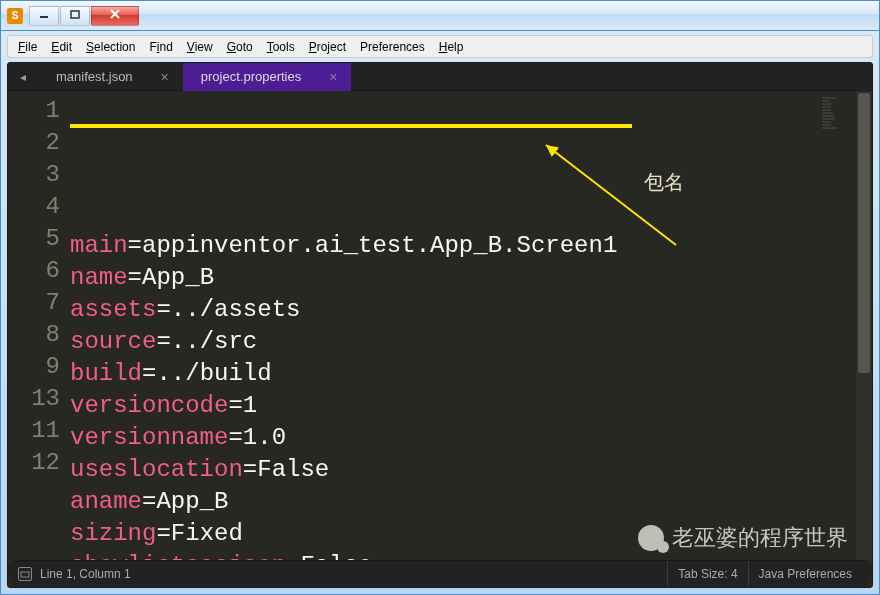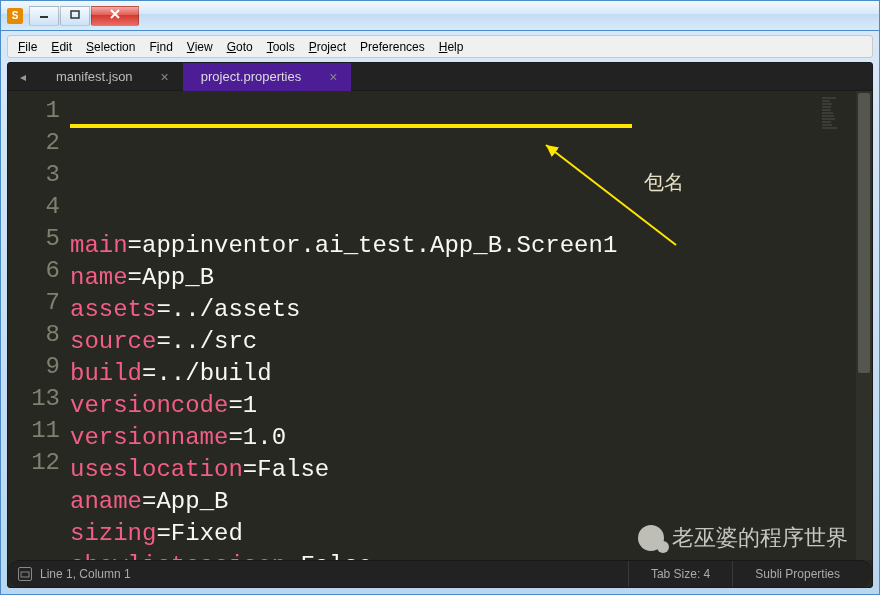--- a/index.html
+++ b/index.html
@@ -40,21 +40,21 @@
 
   .minimap { width: 36px; background: #272822; padding: 6px 2px; }
   .mini-block { width: 28px; background: #3b3c34; margin-bottom: 1px; }
 
   .scrollbar-v { width: 16px; background: #2f302a; position: relative; }
   .scroll-thumb { position: absolute; left: 2px; right: 2px; top: 2px; height: 280px; background: #55564e; border-radius: 2px; }
 
   .statusbar { height: 27px; background: #222; color: #aaa; display: flex; align-items: center; padding: 0 10px; font-size: 12px; border-top: 1px solid #181818; border-radius: 12px; }
   .status-icon { width: 14px; height: 14px; border: 1px solid #888; border-radius: 2px; margin-right: 8px; display: flex; align-items: center; justify-content: center; }
   .status-spacer { flex: 1; }
-  .status-seg { padding: 0 22px; border-left: 1px solid #3a3a3a; height: 100%; display: flex; align-items: center; }
+  .status-seg { padding: 0 10px; border-left: 1px solid #3a3a3a; height: 100%; display: flex; align-items: center; }
 
   .watermark { position: absolute; right: 24px; bottom: 34px; display: flex; align-items: center; gap: 8px; color: #d8d8d0; font-family: "SimSun","宋体",sans-serif; font-size: 22px; opacity: 0.9; pointer-events: none; }
   .wm-icon { width: 26px; height: 26px; border-radius: 50%; background: #cfcfc8; position: relative; }
   .wm-icon::after { content: ""; position: absolute; width: 12px; height: 12px; border-radius: 50%; background: #cfcfc8; right: -5px; bottom: -2px; }
 </style>
 </head>
 <body>
 
 <div class="window">
 
@@ -155,21 +155,21 @@
 
     <div class="statusbar">
       <div class="status-icon">
         <svg width="10" height="10">
             <rect x="1" y="3" width="8" height="5" fill="none" stroke="#888"></rect>
           </svg>
       </div>
       <span>Line 1, Column 1</span>
       <div class="status-spacer"></div>
       <div class="status-seg">Tab Size: 4</div>
-      <div class="status-seg">Subli Properties</div>
+      <div class="status-seg">Java Preferences</div>
     </div>
 
     <div class="watermark">
       <div class="wm-icon"></div>
       <span>老巫婆的程序世界</span>
     </div>
 
   </div>
 </div>
 

